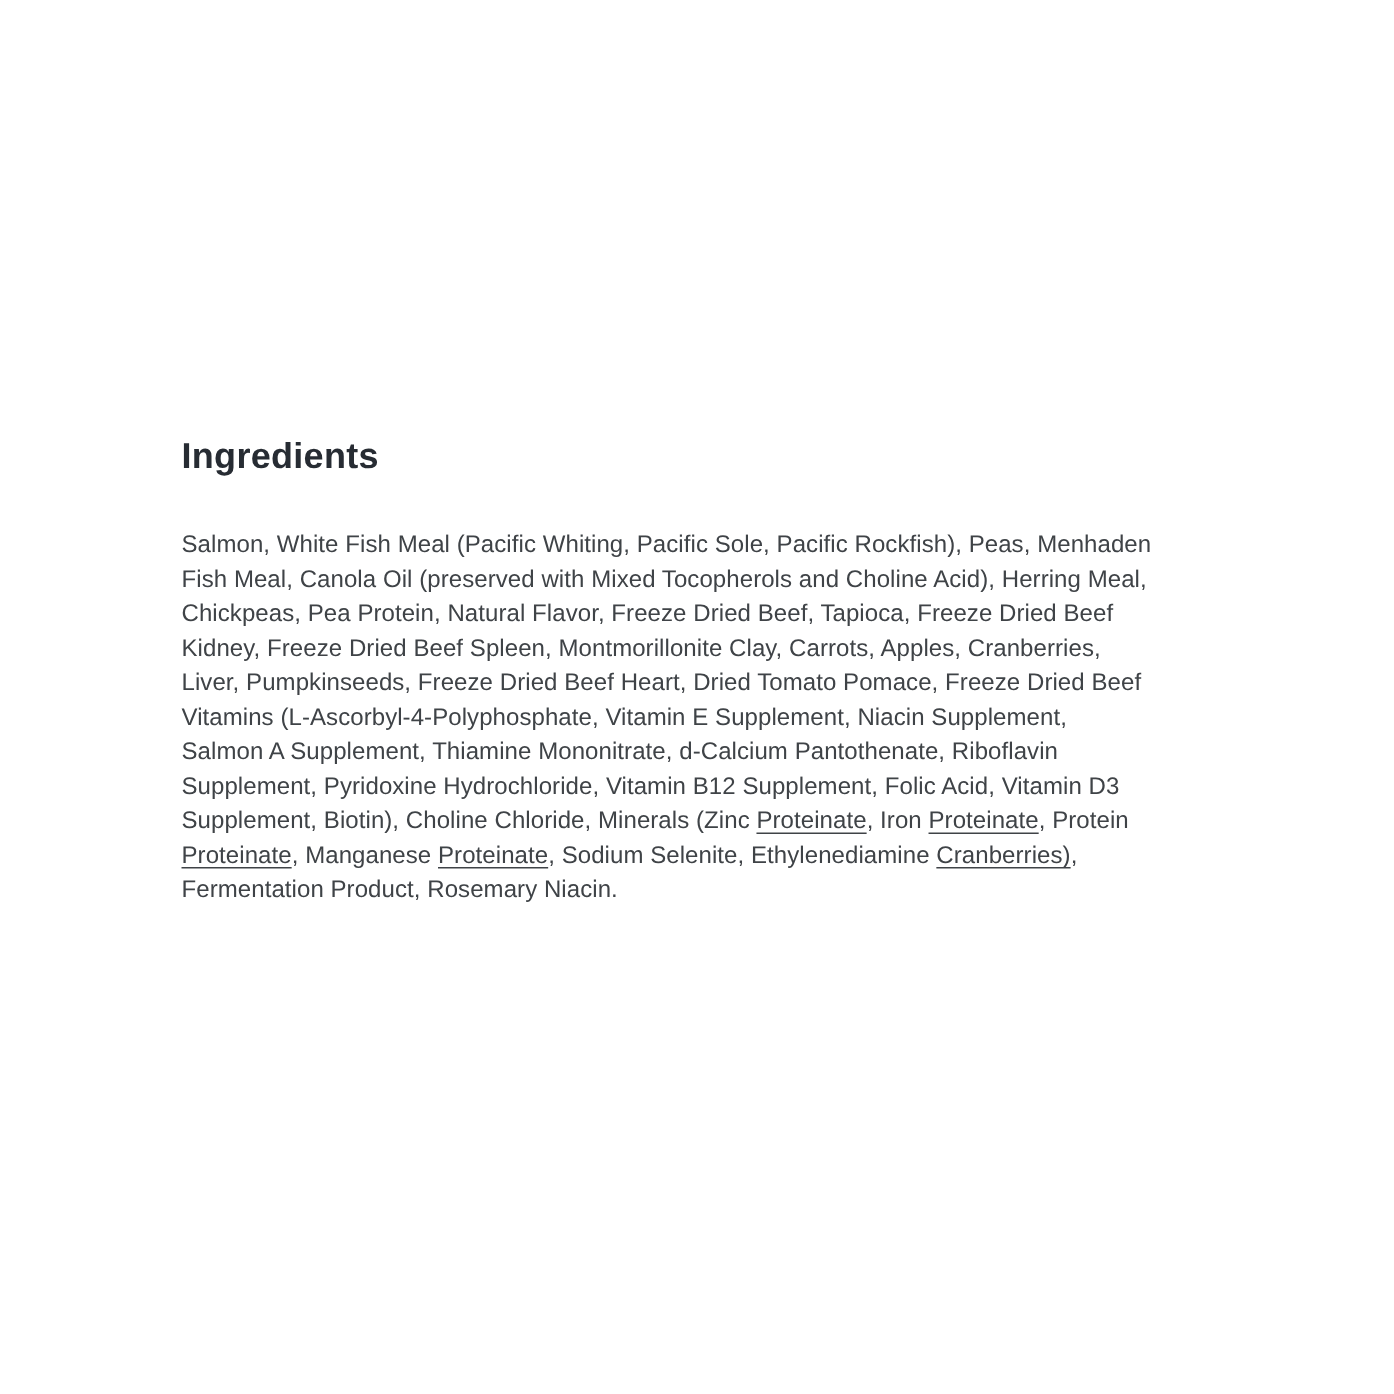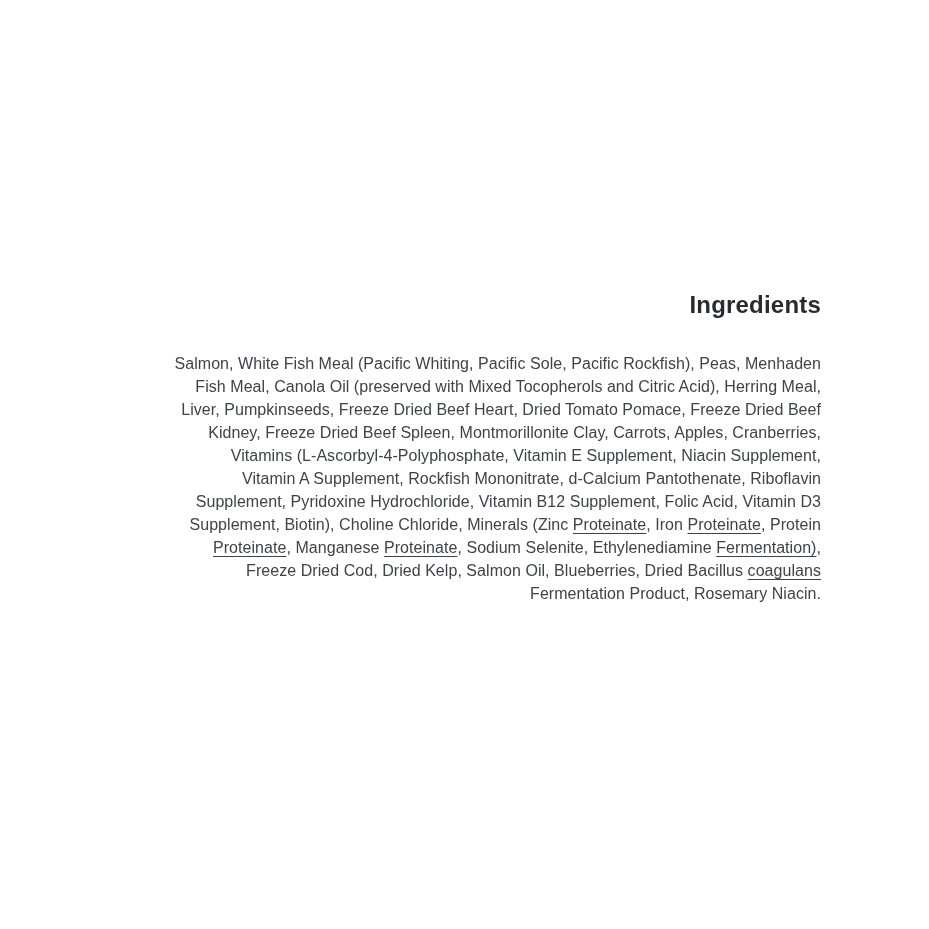--- a/index.html
+++ b/index.html
@@ -13,36 +13,34 @@
     height: 929px;
     background: #ffffff;
     overflow: hidden;
     font-family: "Liberation Sans", "DejaVu Sans", sans-serif;
   }
   .content {
     position: absolute;
     left: 121px;
     top: 291px;
     width: 700px;
-    text-align: right;
   }
   h1.ingredients-title {
     margin: 0 0 0 0;
     font-size: 24px;
     line-height: 28px;
     font-weight: 700;
     color: #272c33;
     letter-spacing: 0.2px;
   }
   .paragraph {
     margin-top: 33px;
     font-size: 16px;
     color: #3f4347;
     letter-spacing: 0.05px;
-    margin-left: 17px;
   }
   .line {
     white-space: pre;
     height: 23px;
     line-height: 23px;
   }
   .misspelled {
     text-decoration-line: underline;
     text-decoration-style: wavy;
     text-decoration-color: #dd5c55;
@@ -52,25 +50,25 @@
   }
 </style>
 </head>
 <body>
 
 <div class="page">
   <div class="content">
     <h1 class="ingredients-title">Ingredients</h1>
     <div class="paragraph">
         <div class="line"><span>Salmon, White Fish Meal (Pacific Whiting, Pacific Sole, Pacific Rockfish), Peas, Menhaden</span></div>
-        <div class="line"><span>Fish Meal, Canola Oil (preserved with Mixed Tocopherols and Citric Acid), Herring Meal,</span></div>
+        <div class="line"><span>Fish Meal, Canola Oil (preserved with Mixed Tocopherols and Choline Acid), Herring Meal,</span></div>
+        <div class="line"><span>Chickpeas, Pea Protein, Natural Flavor, Freeze Dried Beef, Tapioca, Freeze Dried Beef</span></div>
+        <div class="line"><span>Kidney, Freeze Dried Beef Spleen, Montmorillonite Clay, Carrots, Apples, Cranberries,</span></div>
         <div class="line"><span>Liver, Pumpkinseeds, Freeze Dried Beef Heart, Dried Tomato Pomace, Freeze Dried Beef</span></div>
-        <div class="line"><span>Kidney, Freeze Dried Beef Spleen, Montmorillonite Clay, Carrots, Apples, Cranberries,</span></div>
         <div class="line"><span>Vitamins (L-Ascorbyl-4-Polyphosphate, Vitamin E Supplement, Niacin Supplement,</span></div>
-        <div class="line"><span>Vitamin A Supplement, Rockfish Mononitrate, d-Calcium Pantothenate, Riboflavin</span></div>
+        <div class="line"><span>Salmon A Supplement, Thiamine Mononitrate, d-Calcium Pantothenate, Riboflavin</span></div>
         <div class="line"><span>Supplement, Pyridoxine Hydrochloride, Vitamin B12 Supplement, Folic Acid, Vitamin D3</span></div>
         <div class="line"><span>Supplement, Biotin), Choline Chloride, Minerals (Zinc </span><span class="misspelled">Proteinate</span><span>, Iron </span><span class="misspelled">Proteinate</span><span>, Protein</span></div>
-        <div class="line"><span class="misspelled">Proteinate</span><span>, Manganese </span><span class="misspelled">Proteinate</span><span>, Sodium Selenite, Ethylenediamine </span><span class="misspelled">Fermentation)</span><span>,</span></div>
-        <div class="line"><span>Freeze Dried Cod, Dried Kelp, Salmon Oil, Blueberries, Dried Bacillus </span><span class="misspelled">coagulans</span></div>
+        <div class="line"><span class="misspelled">Proteinate</span><span>, Manganese </span><span class="misspelled">Proteinate</span><span>, Sodium Selenite, Ethylenediamine </span><span class="misspelled">Cranberries)</span><span>,</span></div>
         <div class="line"><span>Fermentation Product, Rosemary Niacin.</span></div>
       </div>
   </div>
 </div>
 
 </body></html>

